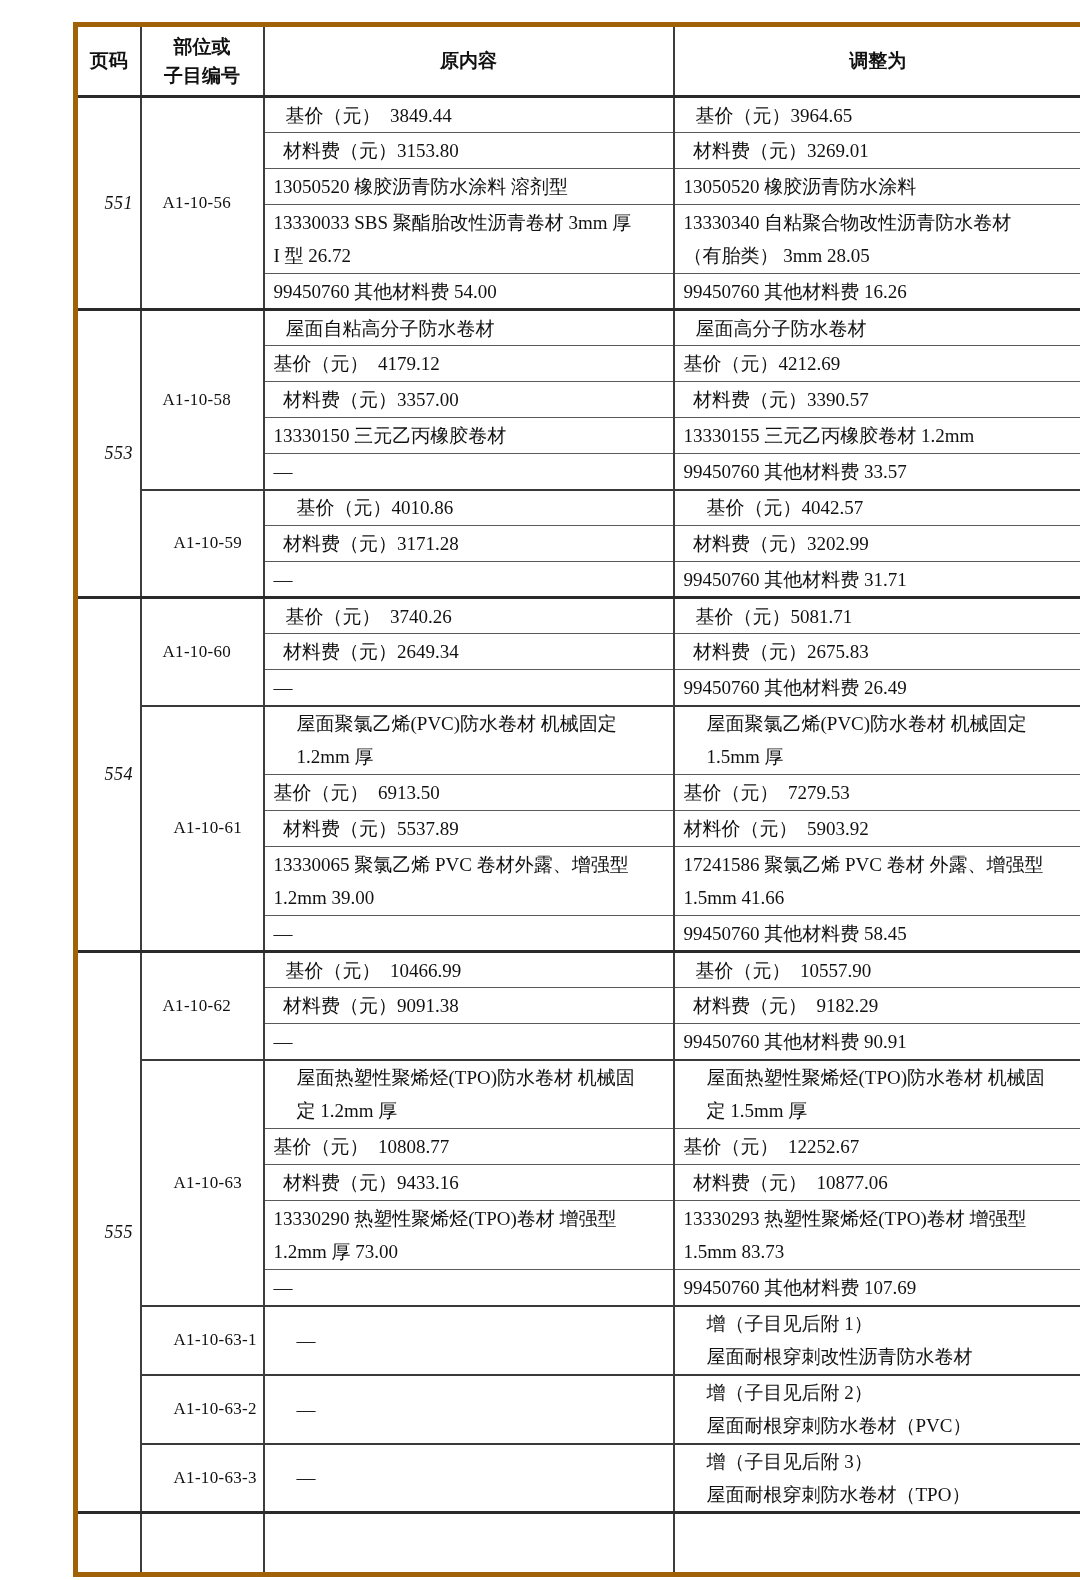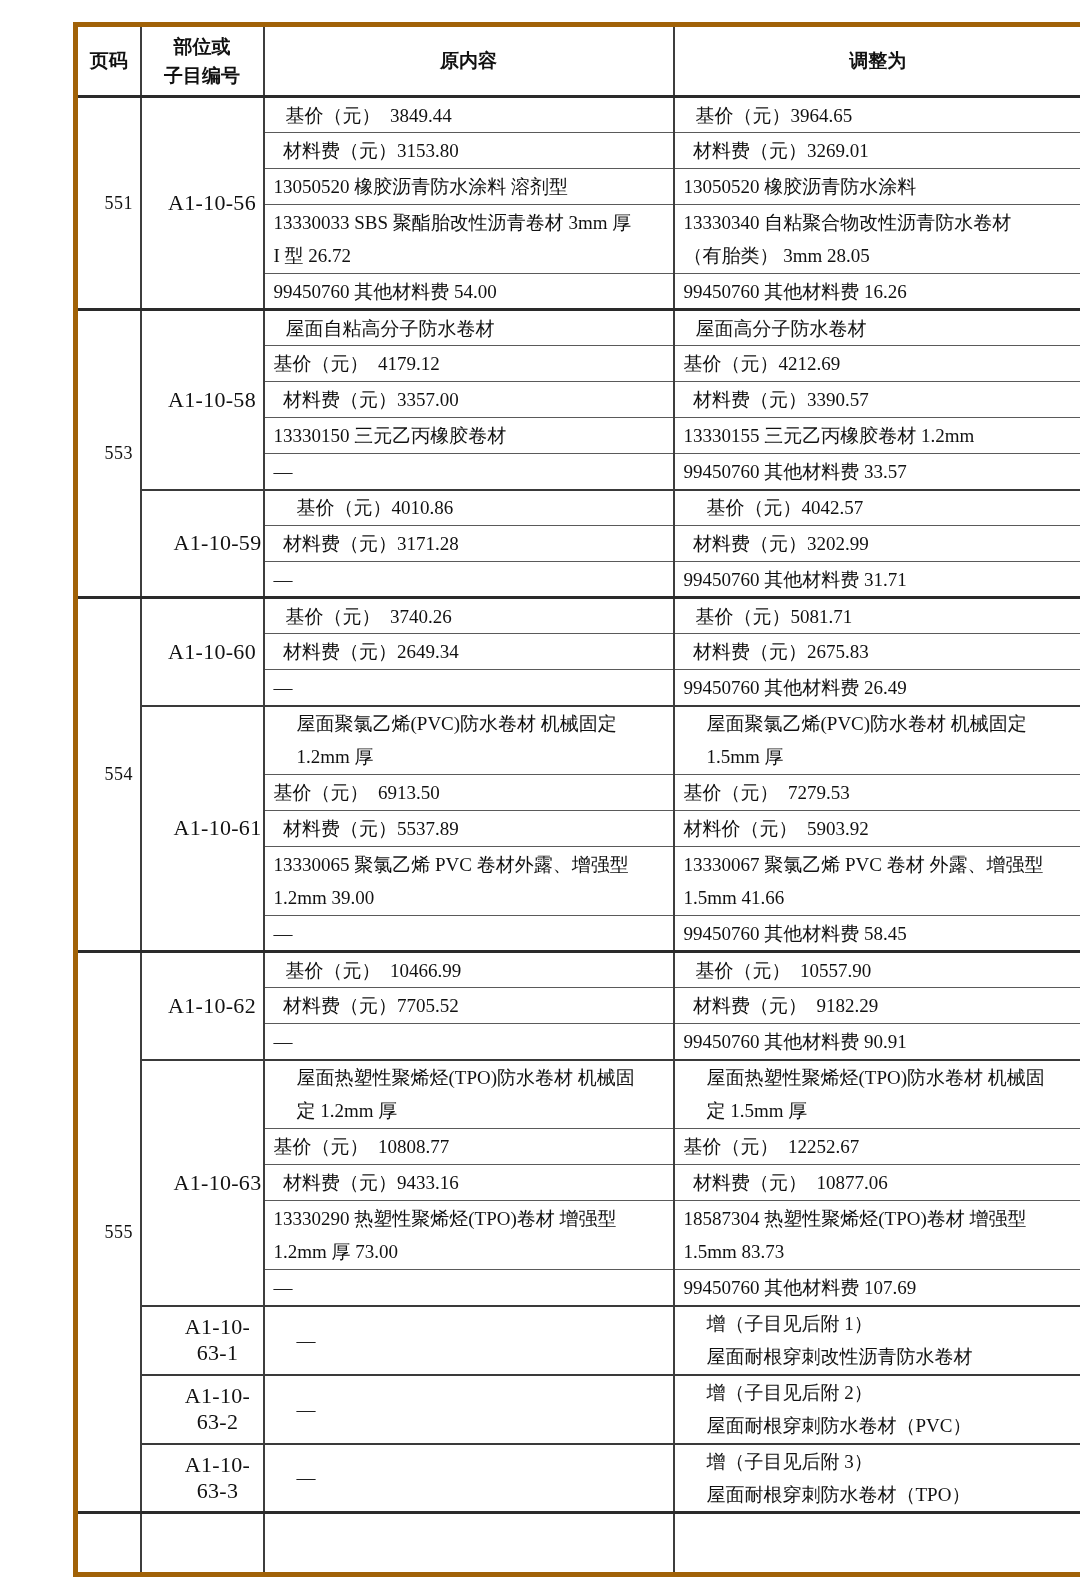--- a/index.html
+++ b/index.html
@@ -41,24 +41,24 @@
   thead td div { line-height: 29px; }
   tr.h-single { height: 36px; }
   tr.h-double { height: 69px; }
   tbody tr:last-child { height: 62px; }
   tr.item-start td { border-top: 2px solid #3a3a3a; padding-left: 32px; }
   tr.group-start td { border-top: 3px solid #2a2a2a; padding-left: 21px; }
   td.page-cell {
     text-align: center;
     font-size: 18px;
     letter-spacing: 0.5px;
+    font-style: italic;
   }
   td.code-cell {
-    text-align: center;
-    font-size: 22px;
+    font-size: 17px;
     letter-spacing: 0.3px;
   }
   td.content {
     padding: 0 6px 0 9px;
     font-size: 19px;
   }
   td.content div {
     line-height: 33px;
     white-space: pre-wrap;
   }
@@ -248,21 +248,21 @@
         <td class="content">
           <div>材料价（元）  5903.92</div>
         </td>
       </tr>
       <tr class="h-double">
         <td class="content">
           <div>13330065 聚氯乙烯 PVC 卷材外露、增强型</div>
           <div>1.2mm 39.00</div>
         </td>
         <td class="content">
-          <div>13330067 聚氯乙烯 PVC 卷材 外露、增强型</div>
+          <div>17241586 聚氯乙烯 PVC 卷材 外露、增强型</div>
           <div>1.5mm 41.66</div>
         </td>
       </tr>
       <tr class="h-single">
         <td class="content">
           <div>—</div>
         </td>
         <td class="content">
           <div>99450760 其他材料费 58.45</div>
         </td>
@@ -272,21 +272,21 @@
         <td rowspan="3" class="code-cell">A1-10-62</td>
         <td class="content">
           <div>基价（元）  10466.99</div>
         </td>
         <td class="content">
           <div>基价（元）  10557.90</div>
         </td>
       </tr>
       <tr class="h-single">
         <td class="content">
-          <div>  材料费（元）7705.52</div>
+          <div>  材料费（元）9091.38</div>
         </td>
         <td class="content">
           <div>  材料费（元）  9182.29</div>
         </td>
       </tr>
       <tr class="h-single">
         <td class="content">
           <div>—</div>
         </td>
         <td class="content">
@@ -319,21 +319,21 @@
         <td class="content">
           <div>  材料费（元）  10877.06</div>
         </td>
       </tr>
       <tr class="h-double">
         <td class="content">
           <div>13330290 热塑性聚烯烃(TPO)卷材 增强型</div>
           <div>1.2mm 厚 73.00</div>
         </td>
         <td class="content">
-          <div>18587304 热塑性聚烯烃(TPO)卷材 增强型</div>
+          <div>13330293 热塑性聚烯烃(TPO)卷材 增强型</div>
           <div>1.5mm 83.73</div>
         </td>
       </tr>
       <tr class="h-single">
         <td class="content">
           <div>—</div>
         </td>
         <td class="content">
           <div>99450760 其他材料费 107.69</div>
         </td>

